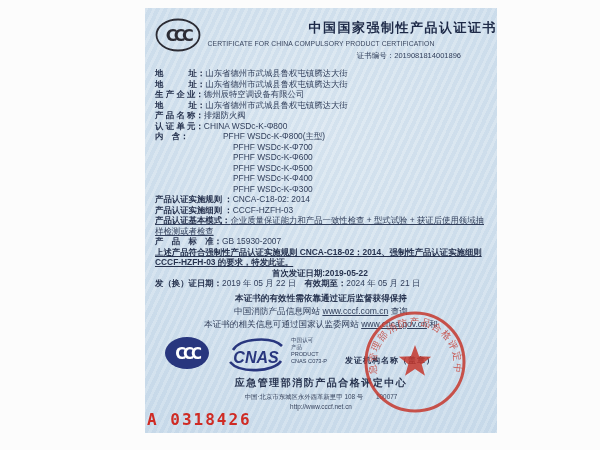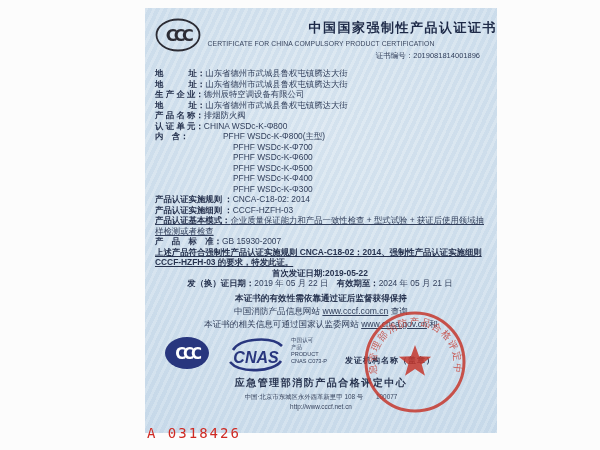--- a/index.html
+++ b/index.html
@@ -17,21 +17,21 @@
       radial-gradient(circle at 50% 30%, rgba(255,255,255,0.25), rgba(186,208,229,0.25));
     color:#2e3a55;
     overflow:hidden;
   }
   .ccc-top{position:absolute;left:9px;top:9px;}
   .title{
     text-align:right;padding-top:11px;font-size:13px;font-weight:bold;
     letter-spacing:1.5px;color:#1d2947;
   }
   .subtitle{text-align:center;font-size:6.8px;margin-top:3px;color:#3a465f;letter-spacing:0.1px;}
-  .certno{text-align:right;padding-right:17px;font-size:7.5px;margin-top:4px;color:#33405c;}
+  .certno{text-align:right;padding-right:36px;font-size:7.5px;margin-top:4px;color:#33405c;}
   .bodyblock{margin:7px 12px 0 10px;font-size:8.4px;line-height:10.5px;color:#33405c;}
   .line{white-space:nowrap;}
   .flabel{font-weight:bold;color:#27334f;}
   .mlabel{display:inline-block;width:68px;font-weight:bold;color:#27334f;}
   .mitem{padding-left:78px;white-space:nowrap;}
   .wrapline{white-space:normal;line-height:10.5px;text-decoration:underline;}
   .bold{font-weight:bold;color:#27334f;}
   .centerline{text-align:center;font-weight:bold;color:#27334f;}
   .notes{margin-top:3px;text-align:center;font-size:8.6px;line-height:13px;color:#33405c;}
   .notes .n1{font-weight:bold;color:#27334f;}
@@ -40,23 +40,23 @@
   .ccc-bottom{position:absolute;left:8px;top:1px;}
   .cnas-logo{position:absolute;left:72px;top:1px;}
   .accr{position:absolute;left:136px;top:3px;font-size:5.6px;line-height:7.2px;color:#33405c;}
   .signlabel{position:absolute;left:190px;top:21px;font-size:8px;letter-spacing:1px;color:#27334f;font-weight:bold;}
   .stamp{position:absolute;left:217px;top:301px;width:106px;height:106px;opacity:0.85;}
   .footer{text-align:center;margin-top:2px;color:#27334f;}
   .issuer{font-size:10px;font-weight:bold;letter-spacing:1.5px;}
   .addr{font-size:6.4px;margin-top:3px;color:#3a465f;}
   .site{font-size:6.4px;margin-top:1px;color:#3a465f;}
   .serial{
-    position:absolute;left:147px;top:425px;
+    position:absolute;left:147px;top:410px;
     color:#cf2b24;font-family:"DejaVu Sans Mono","Liberation Mono",monospace;
-    font-size:14px;font-weight:normal;letter-spacing:2px;
+    font-size:16px;font-weight:bold;letter-spacing:2px;
   }
 </style>
 </head>
 <body>
 
 <div class="cert">
 
   <svg class="ccc-top" width="48" height="36" viewBox="0 0 48 36">
     <ellipse cx="24" cy="18" rx="21.5" ry="15.5" fill="none" stroke="#2c2c34" stroke-width="1.8"></ellipse>
     <text x="24" y="24" text-anchor="middle" font-size="16" font-weight="bold" style="letter-spacing:-3.5px;font-family:'DejaVu Sans',sans-serif" fill="#2c2c34">CCC</text>
@@ -79,21 +79,21 @@
     <div class="mitem">PFHF WSDc-K-Φ500</div>
     <div class="mitem">PFHF WSDc-K-Φ400</div>
     <div class="mitem">PFHF WSDc-K-Φ300</div>
 
     <div class="line"><span class="flabel">产品认证实施规则 ：</span><span>CNCA-C18-02: 2014</span></div>
     <div class="line"><span class="flabel">产品认证实施细则 ：</span><span>CCCF-HZFH-03</span></div>
     <div class="wrapline"><span class="flabel">产品认证基本模式：</span><span>企业质量保证能力和产品一致性检查 + 型式试验 + 获证后使用领域抽样检测或者检查</span></div>
     <div class="line"><span class="flabel">产　品　标　准：</span><span>GB 15930-2007</span></div>
     <div class="wrapline bold">上述产品符合强制性产品认证实施规则 CNCA-C18-02：2014、强制性产品认证实施细则 CCCF-HZFH-03 的要求，特发此证。</div>
     <div class="centerline">首次发证日期:2019-05-22</div>
-    <div class="line" style="text-align:center"><span class="flabel">发（换）证日期：</span><span>2019 年 05 月 22 日</span><span class="flabel">　有效期至：</span><span>2024 年 05 月 21 日</span></div>
+    <div class="line" style="text-align:left"><span class="flabel">发（换）证日期：</span><span>2019 年 05 月 22 日</span><span class="flabel">　有效期至：</span><span>2024 年 05 月 21 日</span></div>
   </div>
 
   <div class="notes">
     <div class="n1">本证书的有效性需依靠通过证后监督获得保持</div>
     <div><span>中国消防产品信息网站 </span><span class="u">www.cccf.com.cn</span><span> 查询</span></div>
     <div><span>本证书的相关信息可通过国家认监委网站 </span><span class="u">www.cnca.gov.cn</span><span> 和</span></div>
   </div>
 
   <div class="logos">
     <svg class="ccc-bottom" width="48" height="36" viewBox="0 0 48 36">

